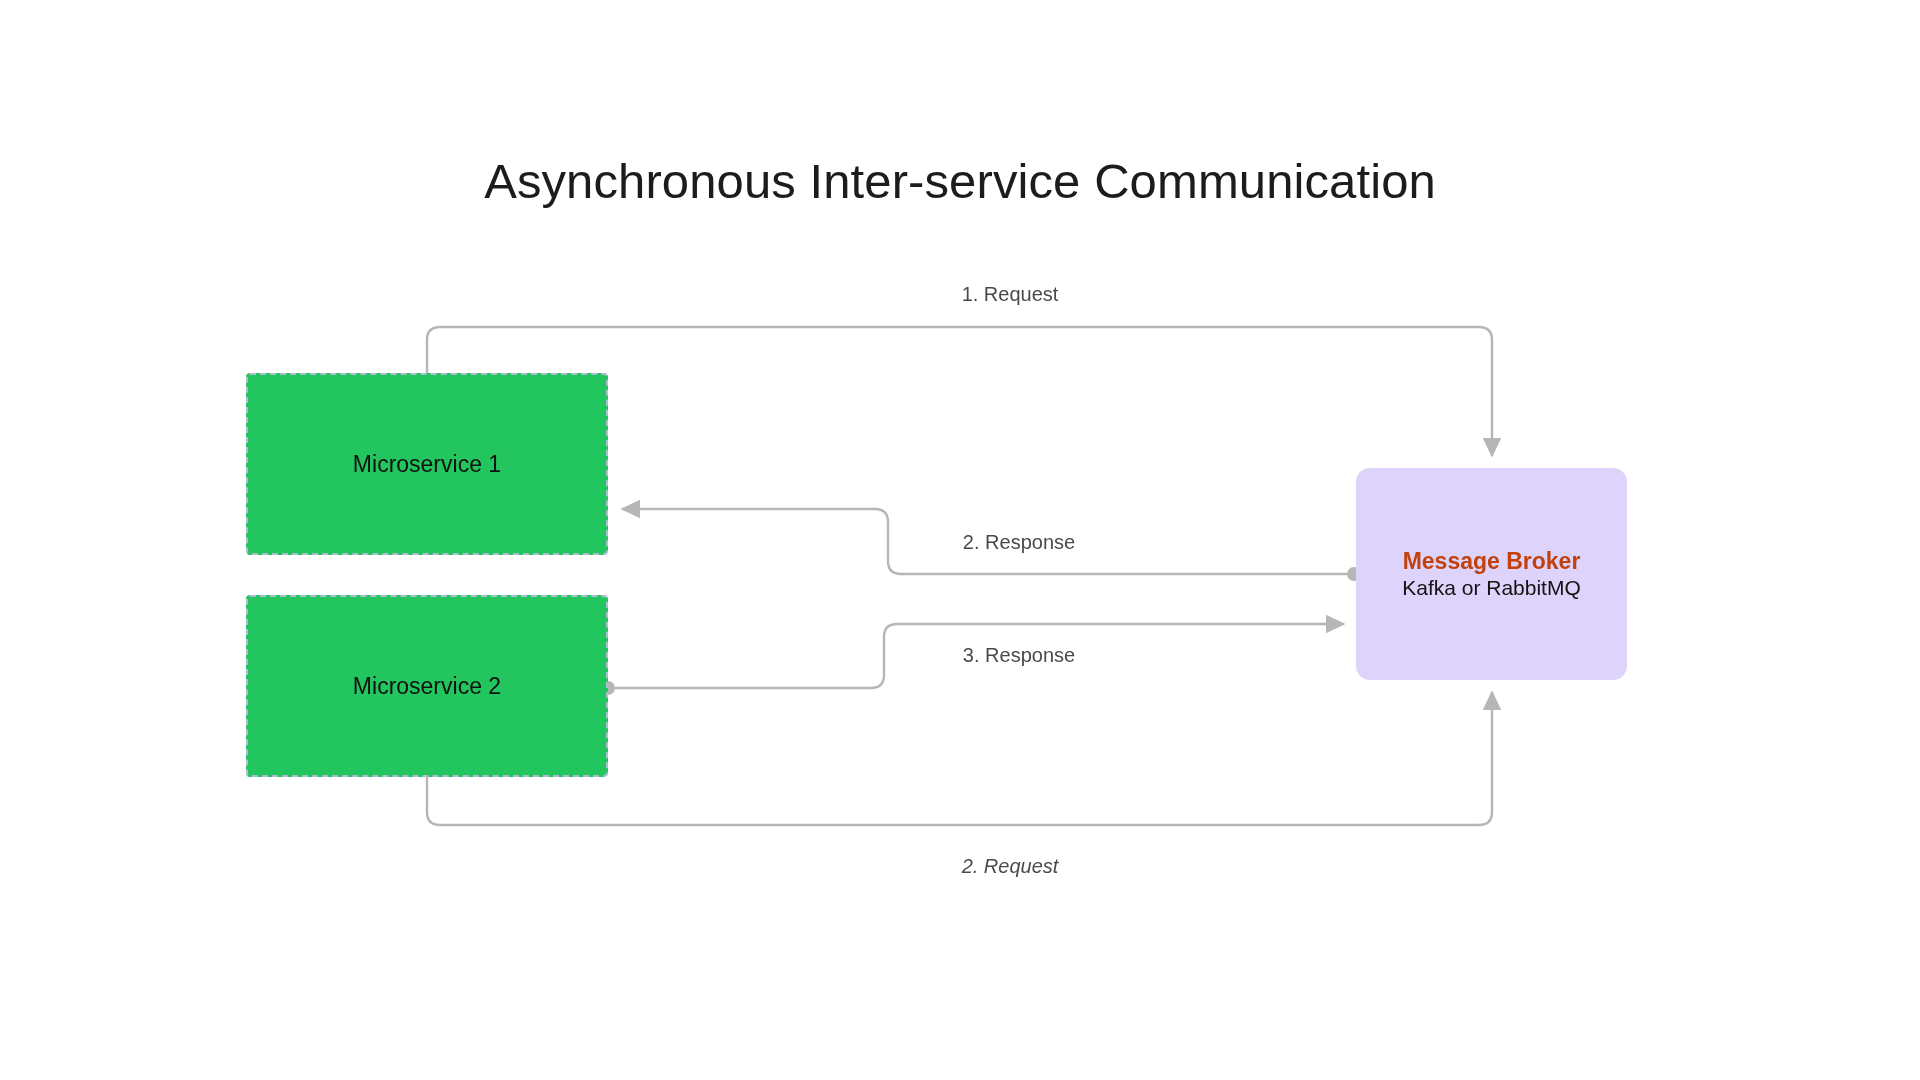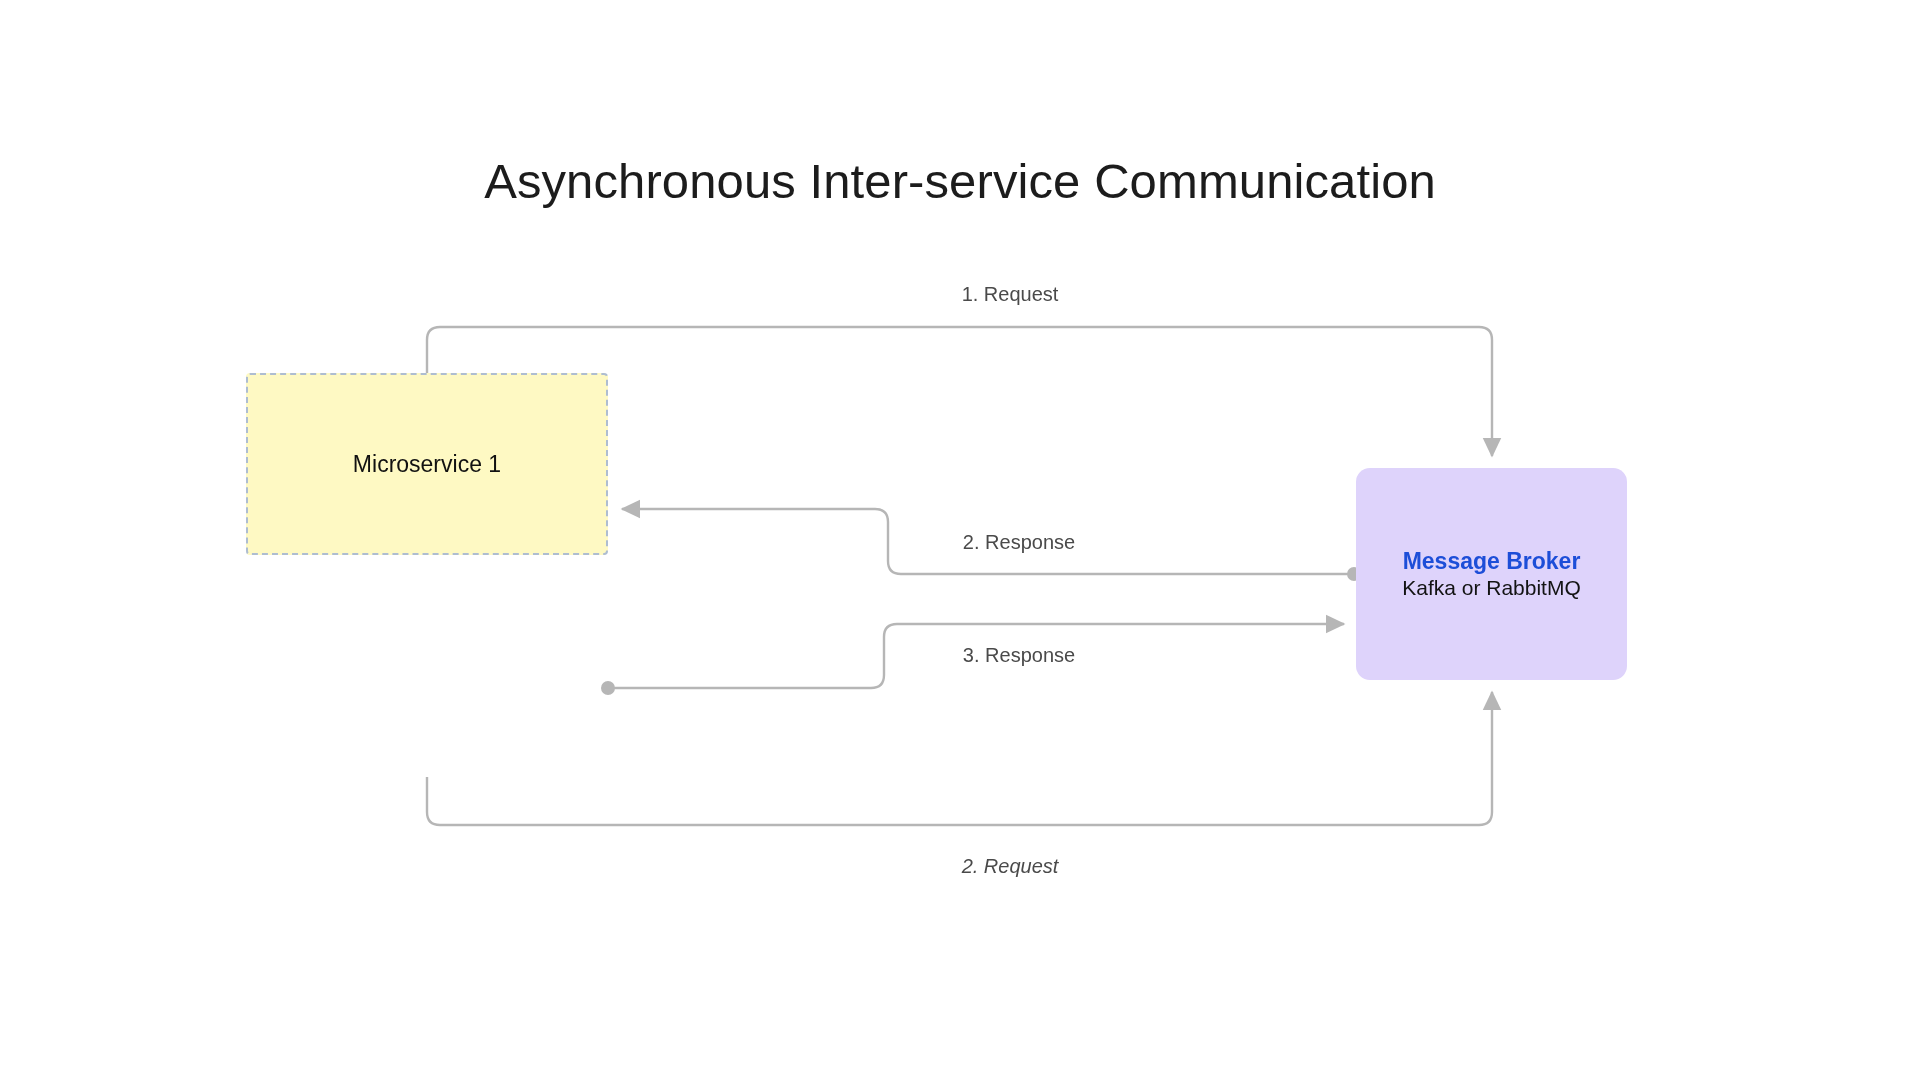--- a/index.html
+++ b/index.html
@@ -37,36 +37,36 @@
   .node {
     position: absolute;
     display: flex;
     flex-direction: column;
     align-items: center;
     justify-content: center;
   }
   .node-service {
     border: 2px dashed #aebdd1;
     border-radius: 4px;
-    background: #fef9c3;
+    background: #22c55e;
   }
   .node-service .node-label {
     font-size: 23px;
     color: #111111;
     font-weight: 400;
   }
   .node-broker {
     background: #ded3fb;
     border-radius: 14px;
     border: none;
   }
   .node-broker .node-title {
     font-size: 23px;
     font-weight: 700;
-    color: #1d4ed8;
+    color: #c2410c;
     line-height: 1.25;
   }
   .node-broker .node-sub {
     font-size: 21px;
     font-weight: 400;
     color: #131313;
     line-height: 1.25;
   }
   .edge-label {
     position: absolute;
@@ -110,20 +110,23 @@
     <circle cx="608" cy="688" r="7" fill="#b6b6b6"></circle>
     <path d="M 608 688 L 871 688 Q 884 688 884 675 L 884 637 Q 884 624 897 624 L 1344 624" fill="none" stroke="#b6b6b6" stroke-width="2.4" marker-end="url(#arrowhead)"></path>
 
     <path d="M 427 777 L 427 812 Q 427 825 440 825 L 1479 825 Q 1492 825 1492 812 L 1492 692" fill="none" stroke="#b6b6b6" stroke-width="2.4" marker-end="url(#arrowhead)"></path>
   </svg>
 
   <div class="node node-service" id="ms1">
     <span class="node-label">Microservice 1</span>
   </div>
 
+  <div class="node node-service" id="ms2">
+    <span class="node-label">Microservice 2</span>
+  </div>
 
   <div class="node node-broker" id="broker">
     <span class="node-title">Message Broker</span>
     <span class="node-sub">Kafka or RabbitMQ</span>
   </div>
 
   <div class="edge-label" id="lbl-1">1. Request</div>
 
   <div class="edge-label" id="lbl-4">2. Response</div>
 

